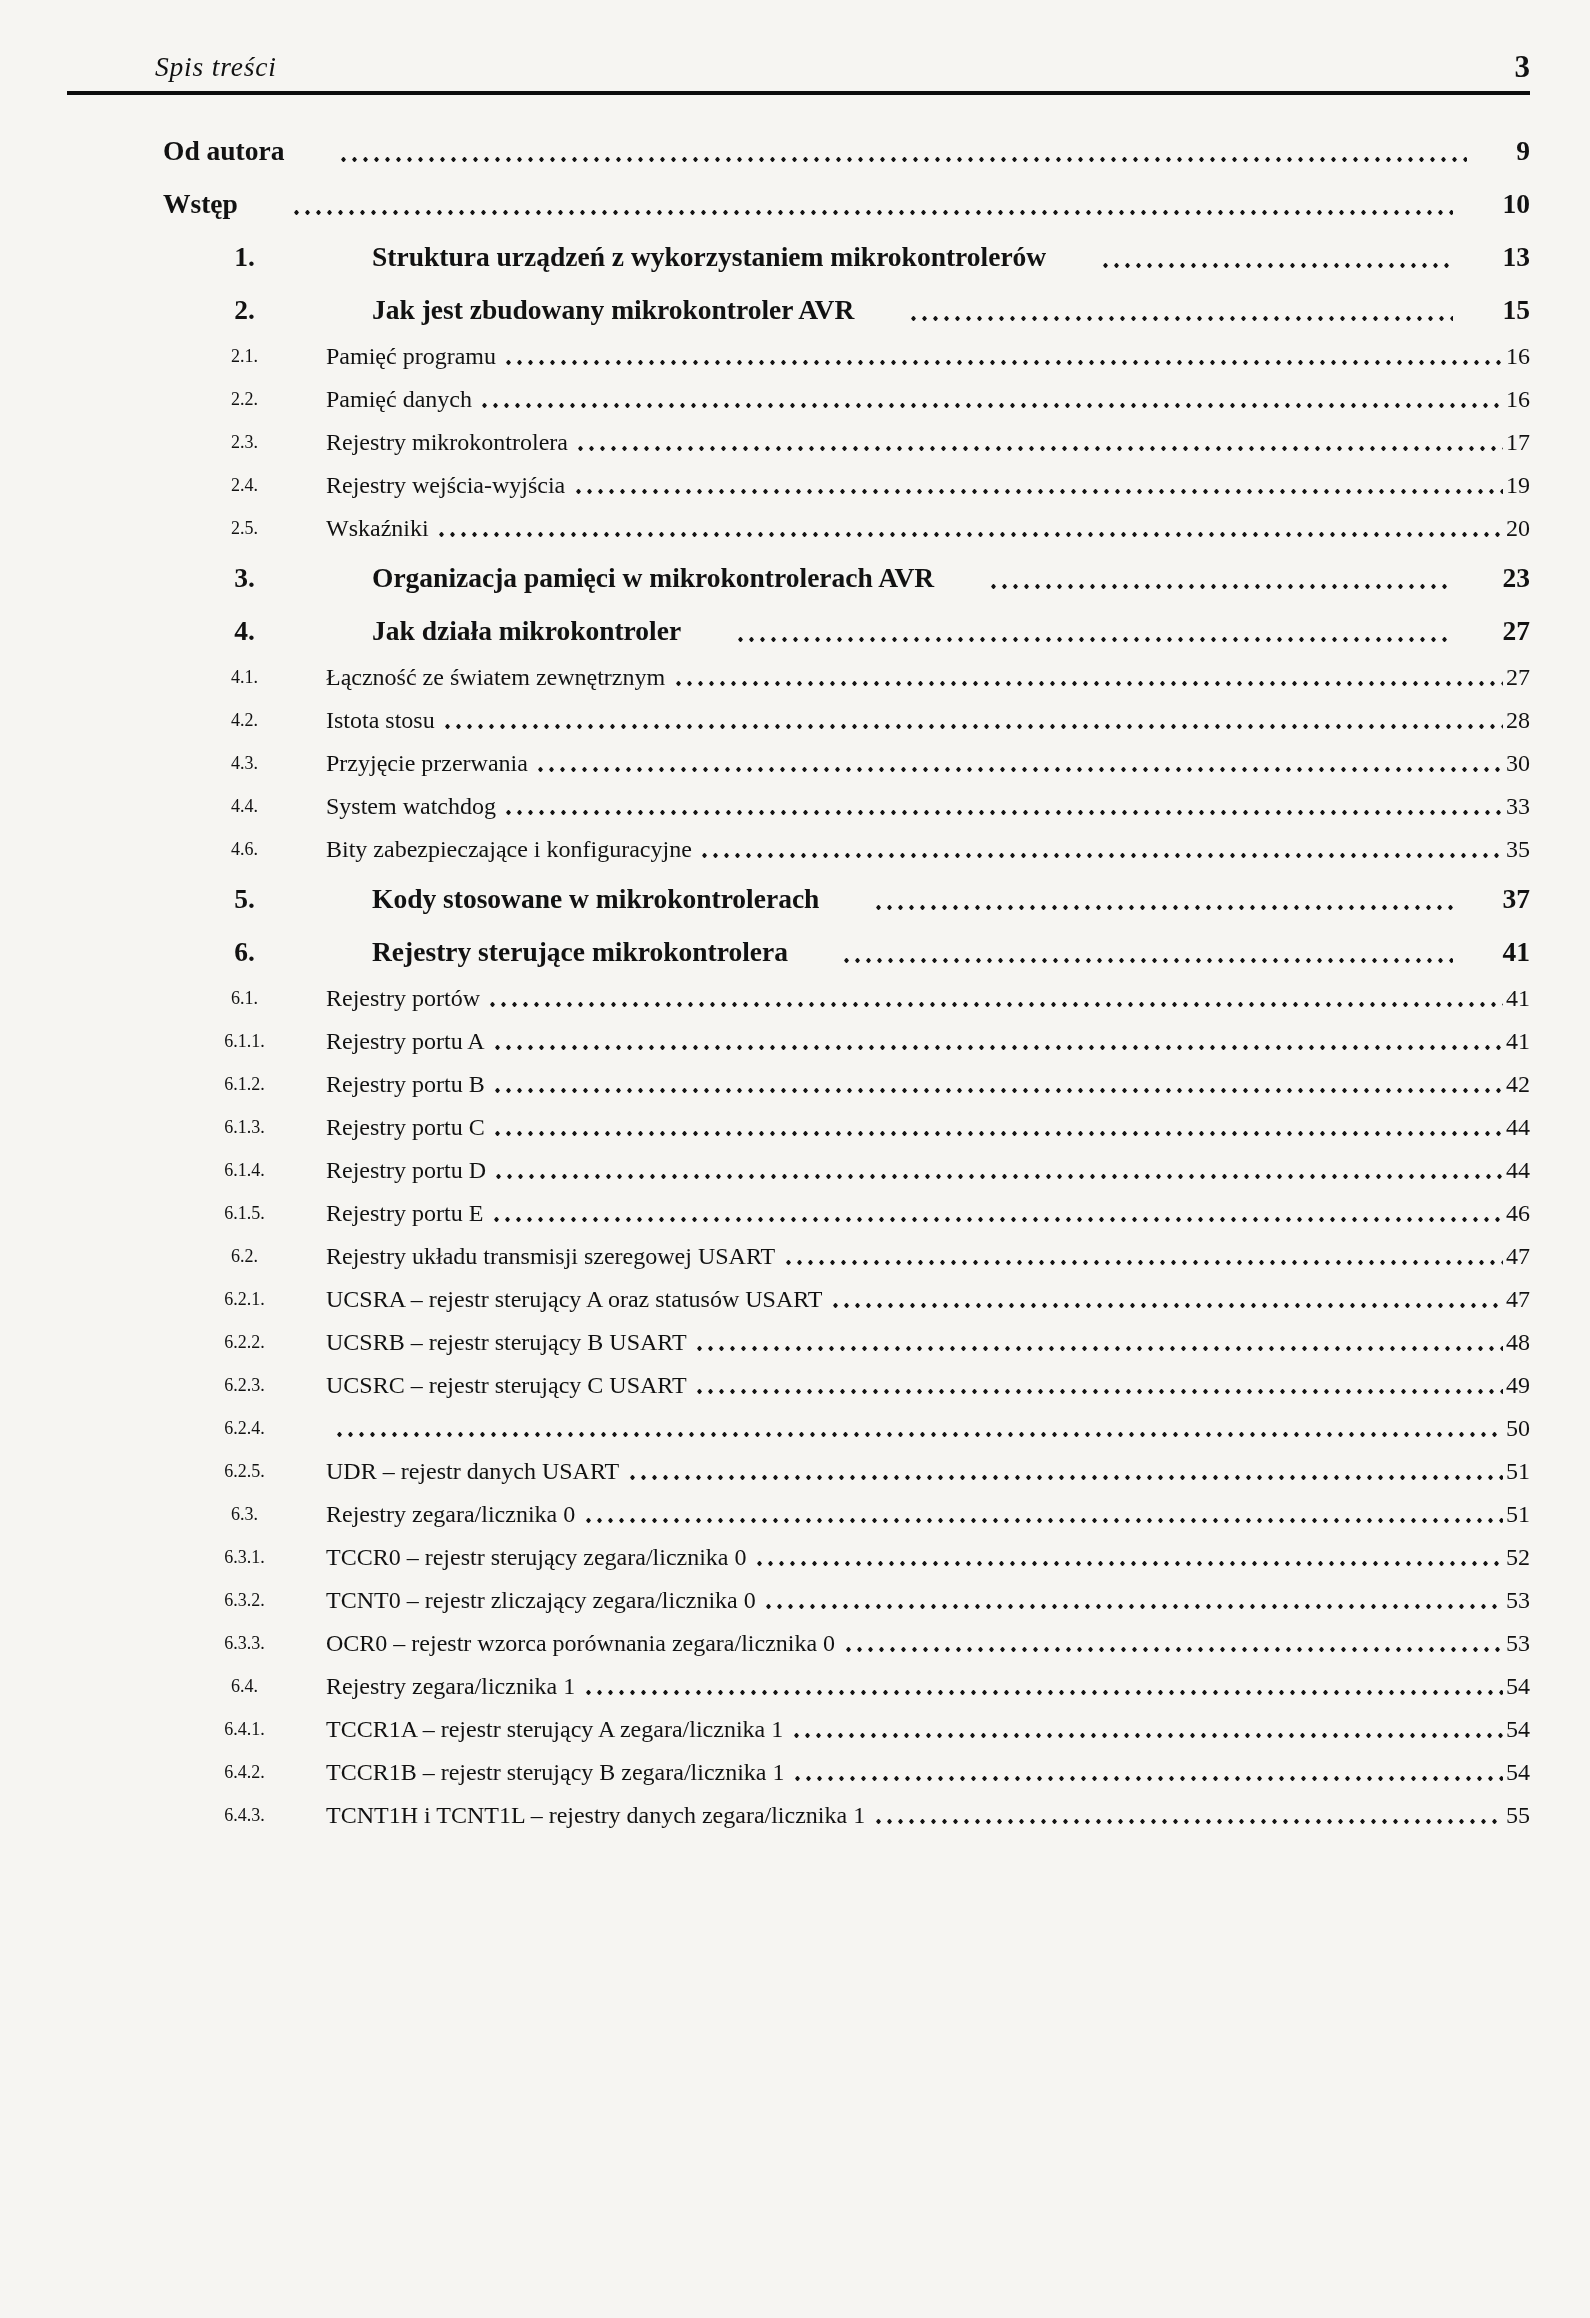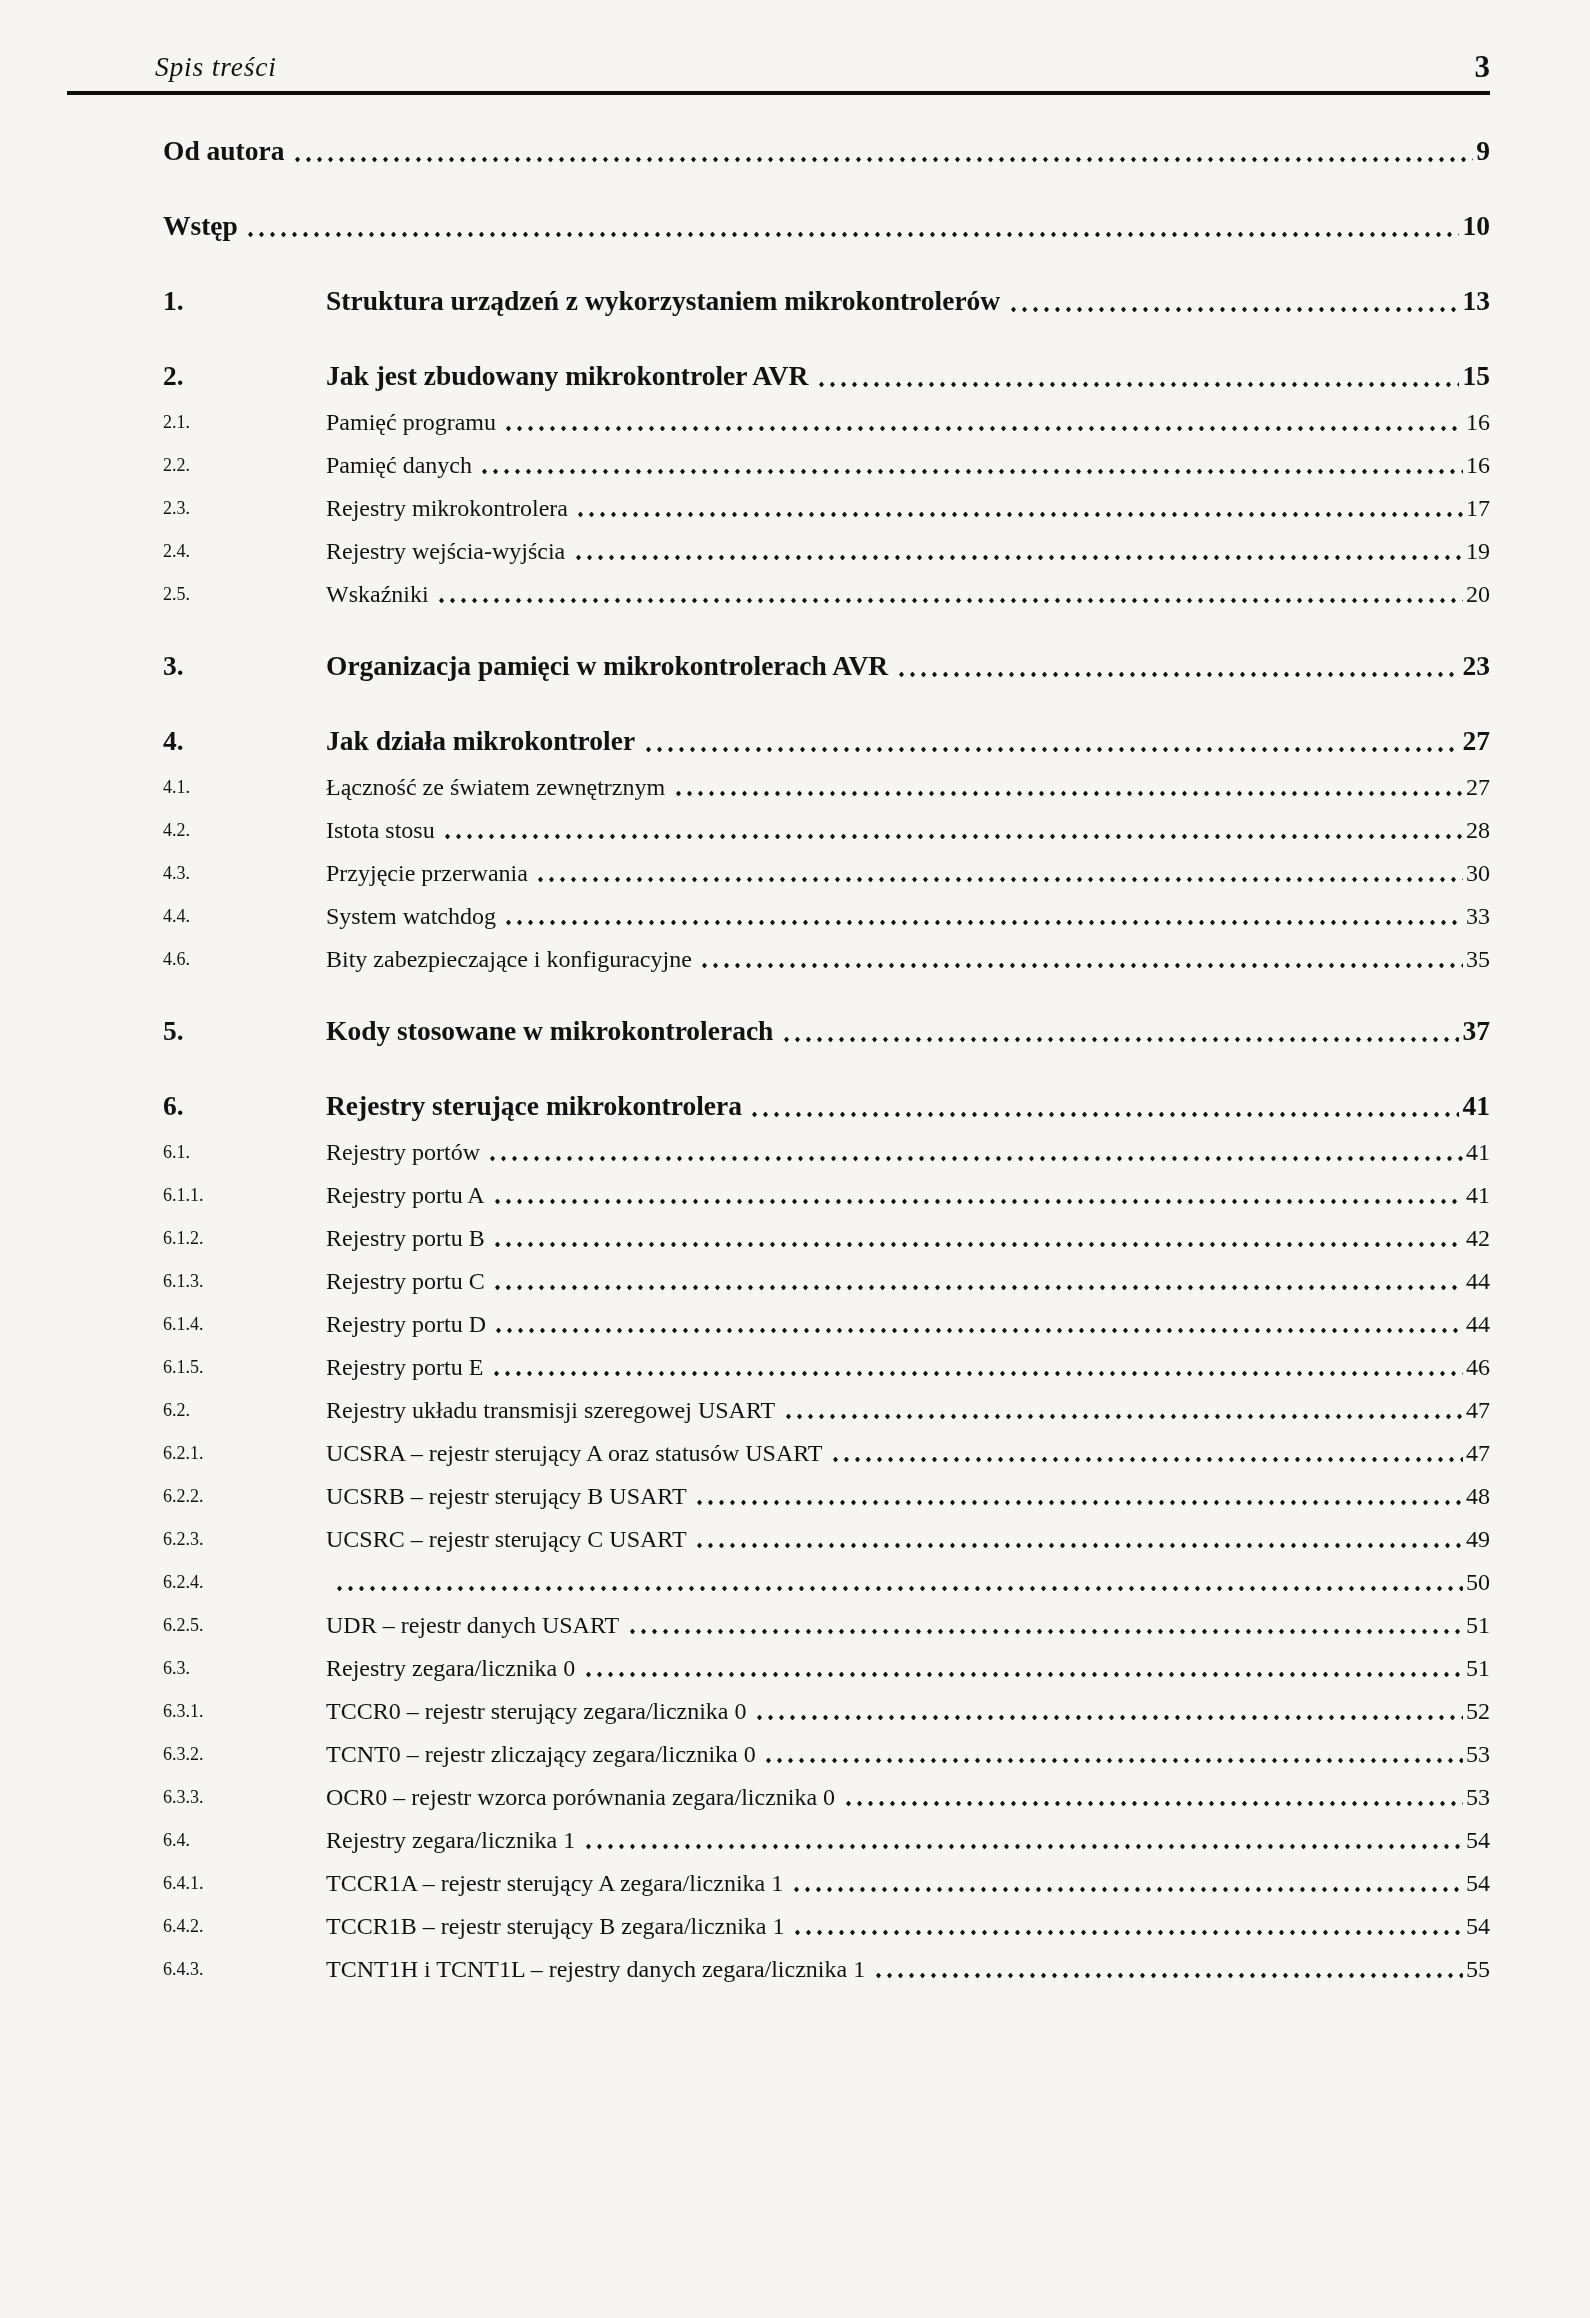--- a/index.html
+++ b/index.html
@@ -10,22 +10,23 @@
     width: 1591px;
     height: 2319px;
     background: #f6f5f2;
     color: #121212;
     font-family: "Liberation Serif", "DejaVu Serif", serif;
     position: relative;
     overflow: hidden;
     box-sizing: border-box;
   }
   .page {
-    padding: 50px 101px 0 67px;
+    padding: 50px 61px 0 67px;
     box-sizing: border-box;
+    text-align: center;
   }
   .header {
     display: flex;
     justify-content: space-between;
     align-items: flex-end;
   }
   .header-title {
     font-style: italic;
     font-size: 27.5px;
     line-height: 33px;
@@ -75,21 +76,22 @@
     background-position: left bottom;
     min-width: 16.7px;
   }
   .row .pg {
     flex: none;
     font-size: 24px;
     line-height: 32px;
     white-space: nowrap;
   }
   .row.big {
-    margin-top: 37px;
+    margin-top: 15px;
+    gap: 46px;
   }
   .row.big .num,
   .row.big .title,
   .row.big .pg {
     font-size: 27.5px;
     font-weight: bold;
     line-height: 38px;
   }
   .row.big .leader {
     margin-bottom: 7.5px;

